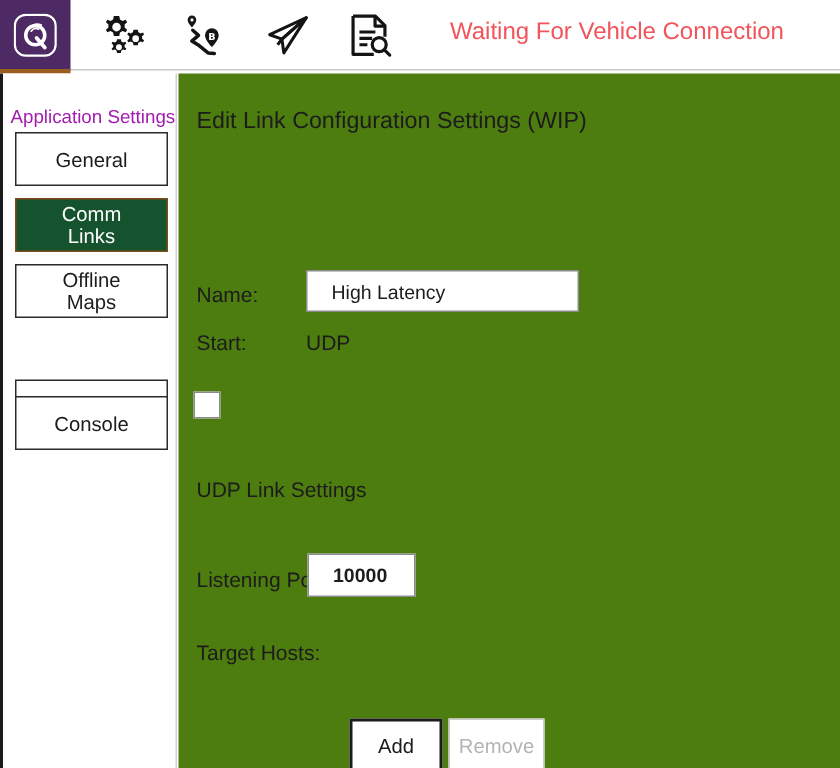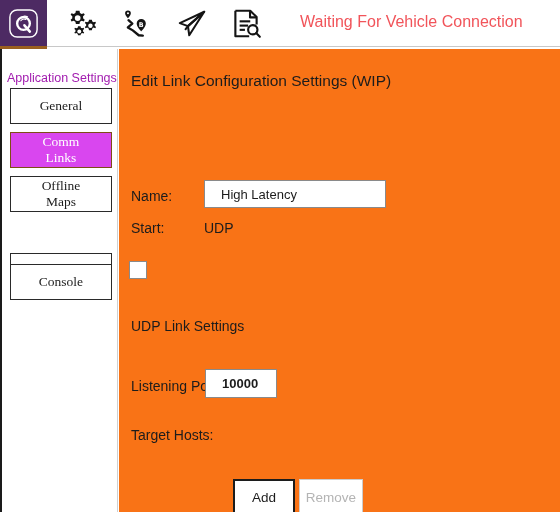--- a/index.html
+++ b/index.html
@@ -88,45 +88,45 @@
   .side-btn {
     position: absolute;
     left: 8px;
     width: 102px;
     height: 36px;
     box-sizing: border-box;
     border: 1px solid #2a2a2a;
     background: #ffffff;
     color: #1c1c1c;
     font-size: 13.5px;
-    font-family: Liberation Serif, serif;
+    font-family: Liberation Sans, sans-serif;
     display: flex;
     align-items: center;
     justify-content: center;
     cursor: pointer;
     padding: 16px;
   }
   .side-btn.selected {
-    background: #d946ef;
+    background: #14532d;
     border-color: #7e4d18;
     color: #ffffff;
   }
   #side-0 { top: 39px; }
   #side-1 { top: 83px; }
   #side-2 { top: 127px; }
   #side-3 { top: 171px; margin-top: 33px; }
   #side-4 { top: 215px; }
 
   
   #main {
     position: absolute;
     left: 119px; top: 49px;
     width: 441px;
     height: 463px;
-    background: #f97316;
+    background: #4d7c0f;
   }
   #panel-title {
     position: absolute;
     left: 12px;
     top: 23px;
     font-size: 15.5px;
     color: #1c1c1c;
     white-space: nowrap;
   }
 

